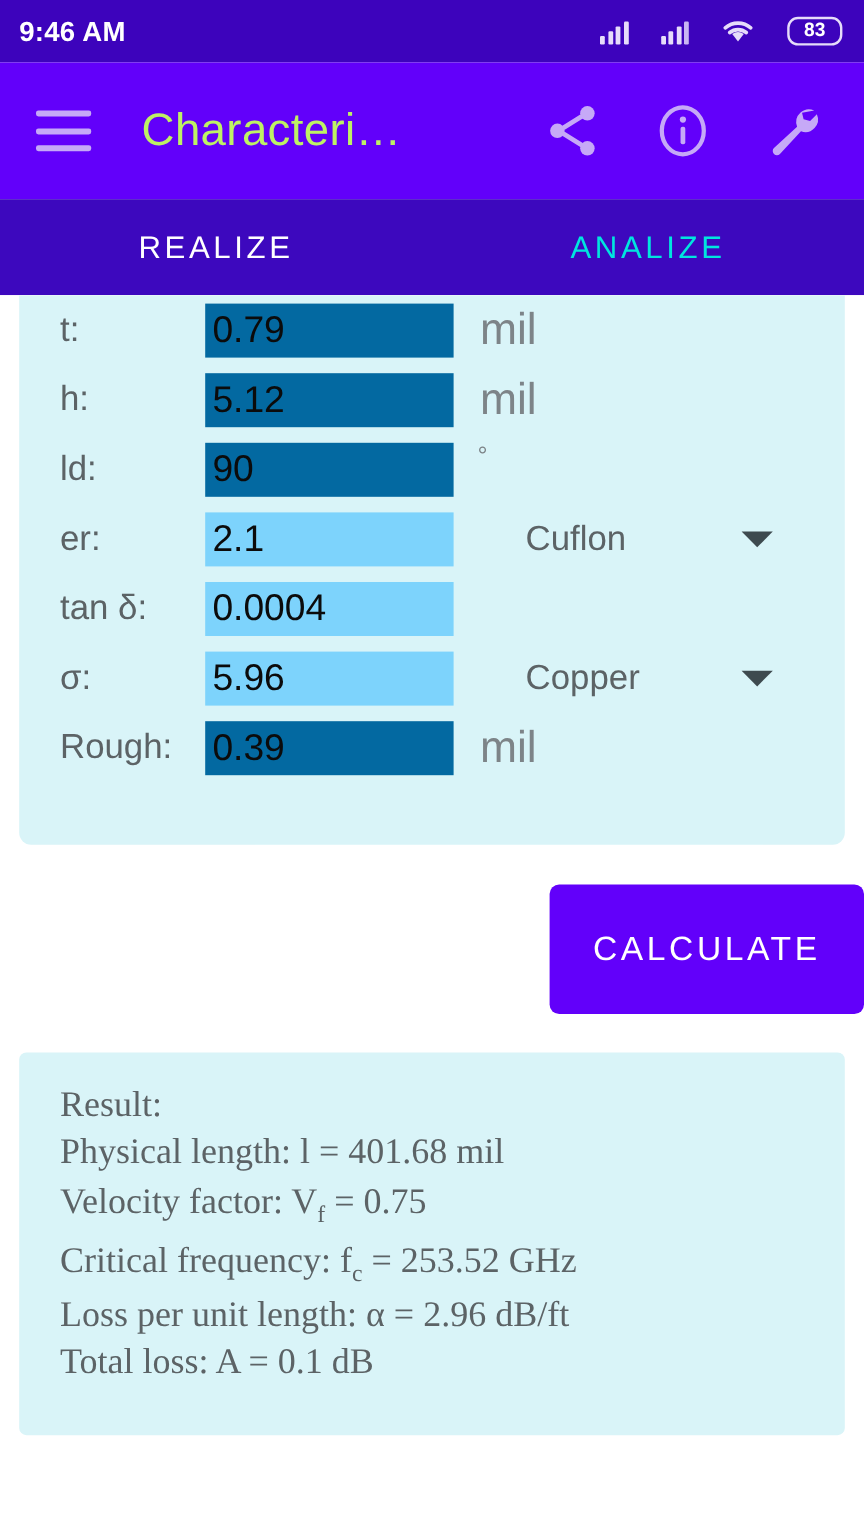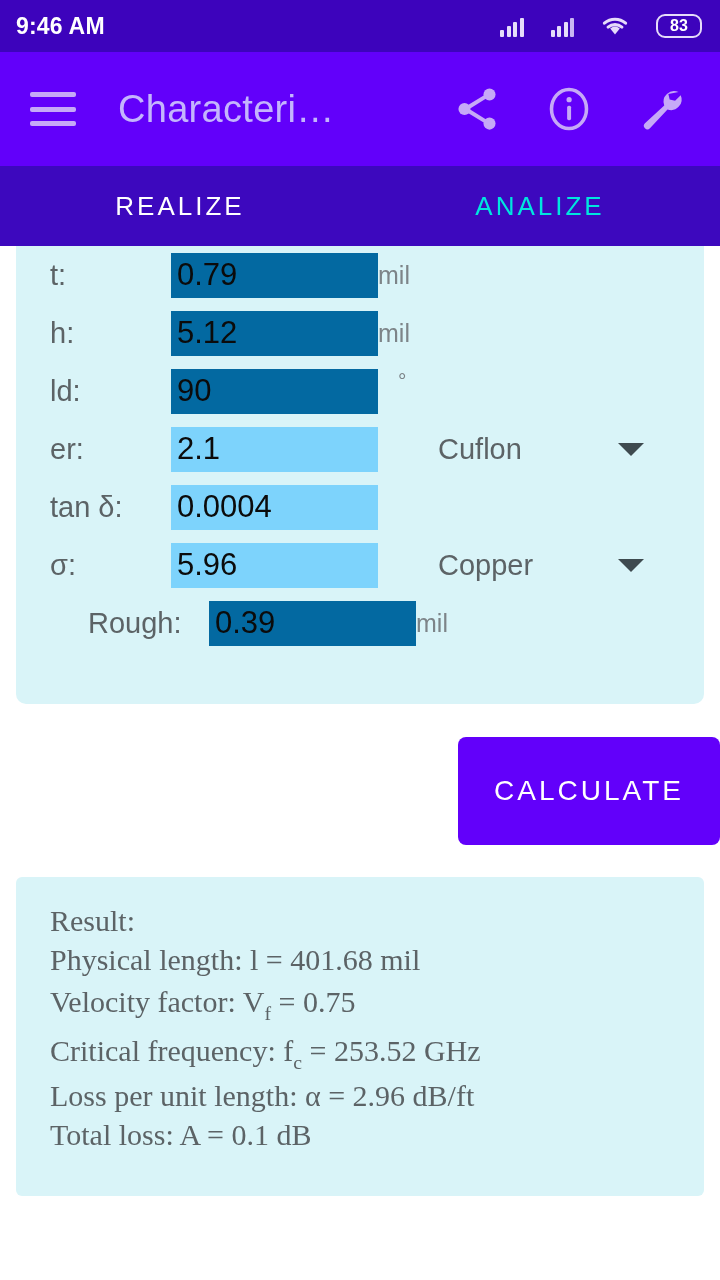--- a/index.html
+++ b/index.html
@@ -89,21 +89,21 @@
     justify-content: space-between;
     cursor: pointer;
   }
   .hamburger i {
     display: block;
     height: 5px;
     background: #C6A9F7;
     border-radius: 2px;
   }
   .appbar-title {
-    color: #c4b5fd;
+    color: #bef264;
     font-size: 38px;
     margin-left: 42px;
     flex: 1;
     white-space: nowrap;
     overflow: hidden;
     letter-spacing: 0.3px;
   }
   .appbar-actions {
     display: flex;
     align-items: center;
@@ -155,38 +155,39 @@
     height: 58px;
     padding-left: 34px;
     box-sizing: border-box;
   }
   .row .lbl {
     color: #5C6366;
     font-size: 29px;
     width: 121px;
     flex: none;
   }
-  .row .lbl.narrow { width: 121px; margin-left: 38px; }
+  .row .lbl.narrow { width: 121px; }
   .field {
     width: 207px;
     height: 45px;
     background: #0369a1;
     display: flex;
     align-items: center;
     padding-left: 6px;
     box-sizing: border-box;
     font-size: 31px;
     color: #0B0B0B;
     flex: none;
     cursor: text;
   }
   .field.pink { background: #7dd3fc; }
   .unit {
     color: #7D8488;
-    font-size: 25px;
+    font-size: 37px;
+    margin-left: 22px;
     flex: none;
   }
   .unit.deg { font-size: 21px; margin-left: 20px; align-self: flex-start; margin-top: 7px; }
   .sel {
     display: flex;
     align-items: center;
     margin-left: 60px;
     flex: 1;
     cursor: pointer;
   }

